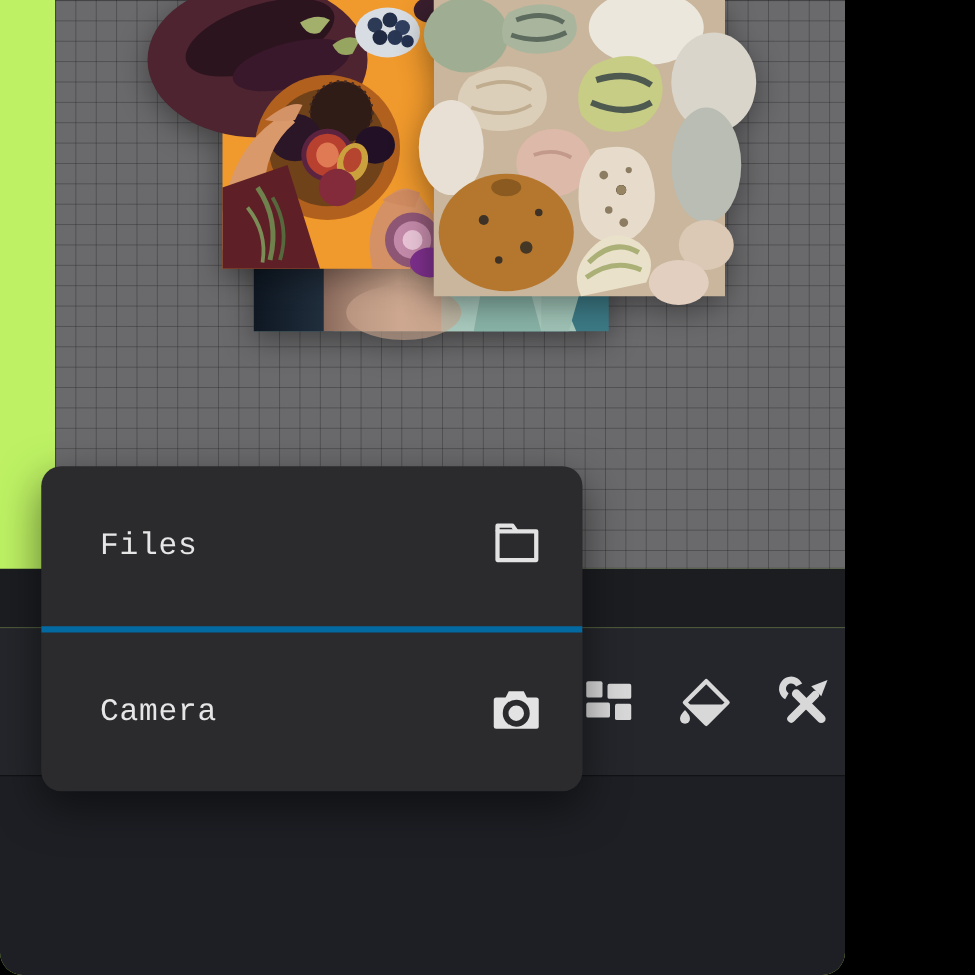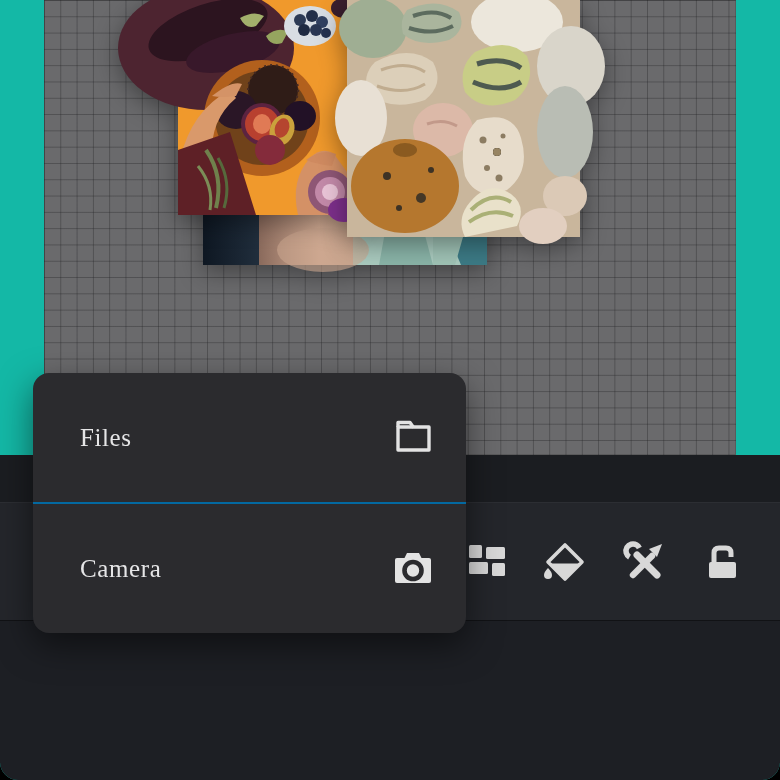--- a/index.html
+++ b/index.html
@@ -1,18 +1,18 @@
 <!DOCTYPE html>
 <html><head>
 <meta charset="utf-8">
 <style>
   html,body{margin:0;padding:0;background:#000;}
   .screen{
-    position:relative;width:780px;height:780px;overflow:hidden;
-    background:#14b8a6;font-family:Liberation Serif, serif;
+    position:relative;width:676px;height:780px;overflow:hidden;
+    background:#bef264;font-family:Liberation Mono, monospace;
     border-radius:0 0 18px 18px;
   }
   
   .canvas{
     position:absolute;left:44px;top:0;width:692px;height:455px;
     background-color:#6a6a6c;
     background-image:
       linear-gradient(to right, rgba(38,38,40,.38) 1px, transparent 1px),
       linear-gradient(to bottom, rgba(38,38,40,.38) 1px, transparent 1px);
     background-size:16.3px 16.3px;
@@ -25,21 +25,21 @@
   .toolbar{position:absolute;left:0;top:502px;width:780px;height:118px;background:#24262b;border-top:1px solid rgba(255,255,255,.04);}
   .bottom-bar{position:absolute;left:0;top:620px;width:780px;height:160px;background:#1d1f24;border-top:1px solid rgba(0,0,0,.4);}
   .icon-btn{position:absolute;width:56px;height:56px;display:flex;align-items:center;justify-content:center;background:none;border:none;padding:0;cursor:pointer;}
   
   .menu{
     position:absolute;left:33px;top:373px;width:433px;height:260px;
     background:#2b2b2e;border-radius:16px;display:flex;flex-direction:column;
     box-shadow:0 12px 34px rgba(0,0,0,.5);z-index:20;overflow:hidden;
   }
   .menu-item{flex:1;display:flex;align-items:center;justify-content:space-between;padding:0 31px 0 47px;cursor:pointer;}
-  .menu-item + .menu-item{border-top:2px solid #0369a1;}
+  .menu-item + .menu-item{border-top:5px solid #0369a1;}
   .menu-label{font-size:25px;color:#e6e6e7;letter-spacing:.6px;font-weight:400;}
   svg{overflow:visible;}
 </style>
 </head>
 <body>
 
 <div class="screen">
 
   <div class="canvas">
 

